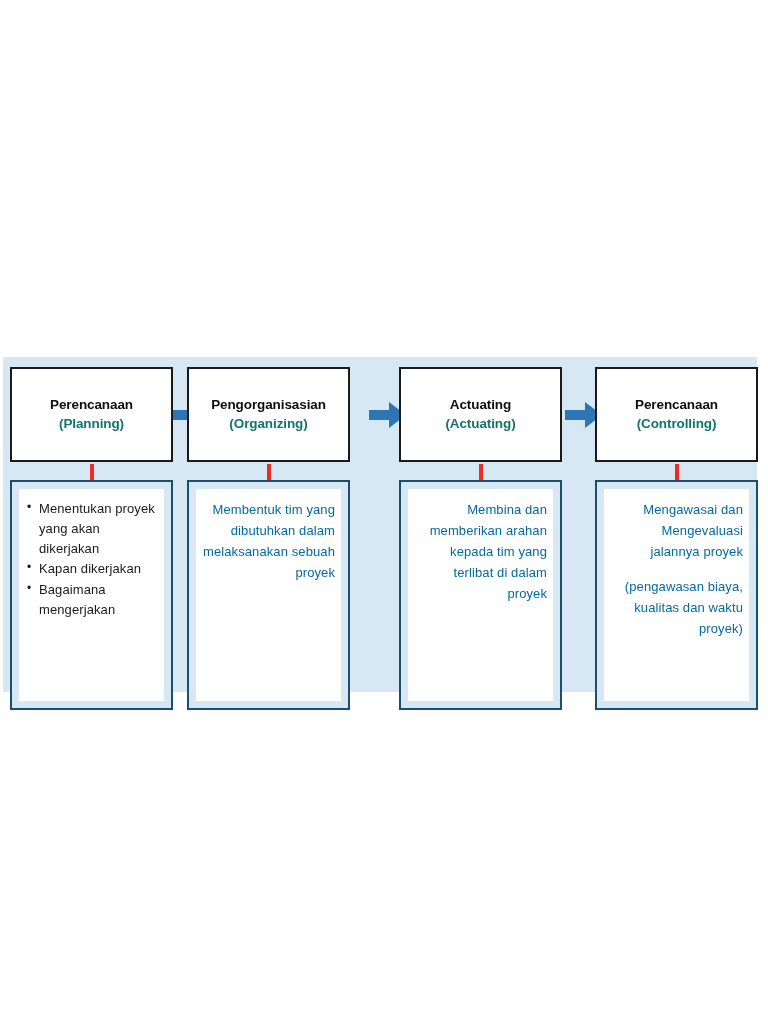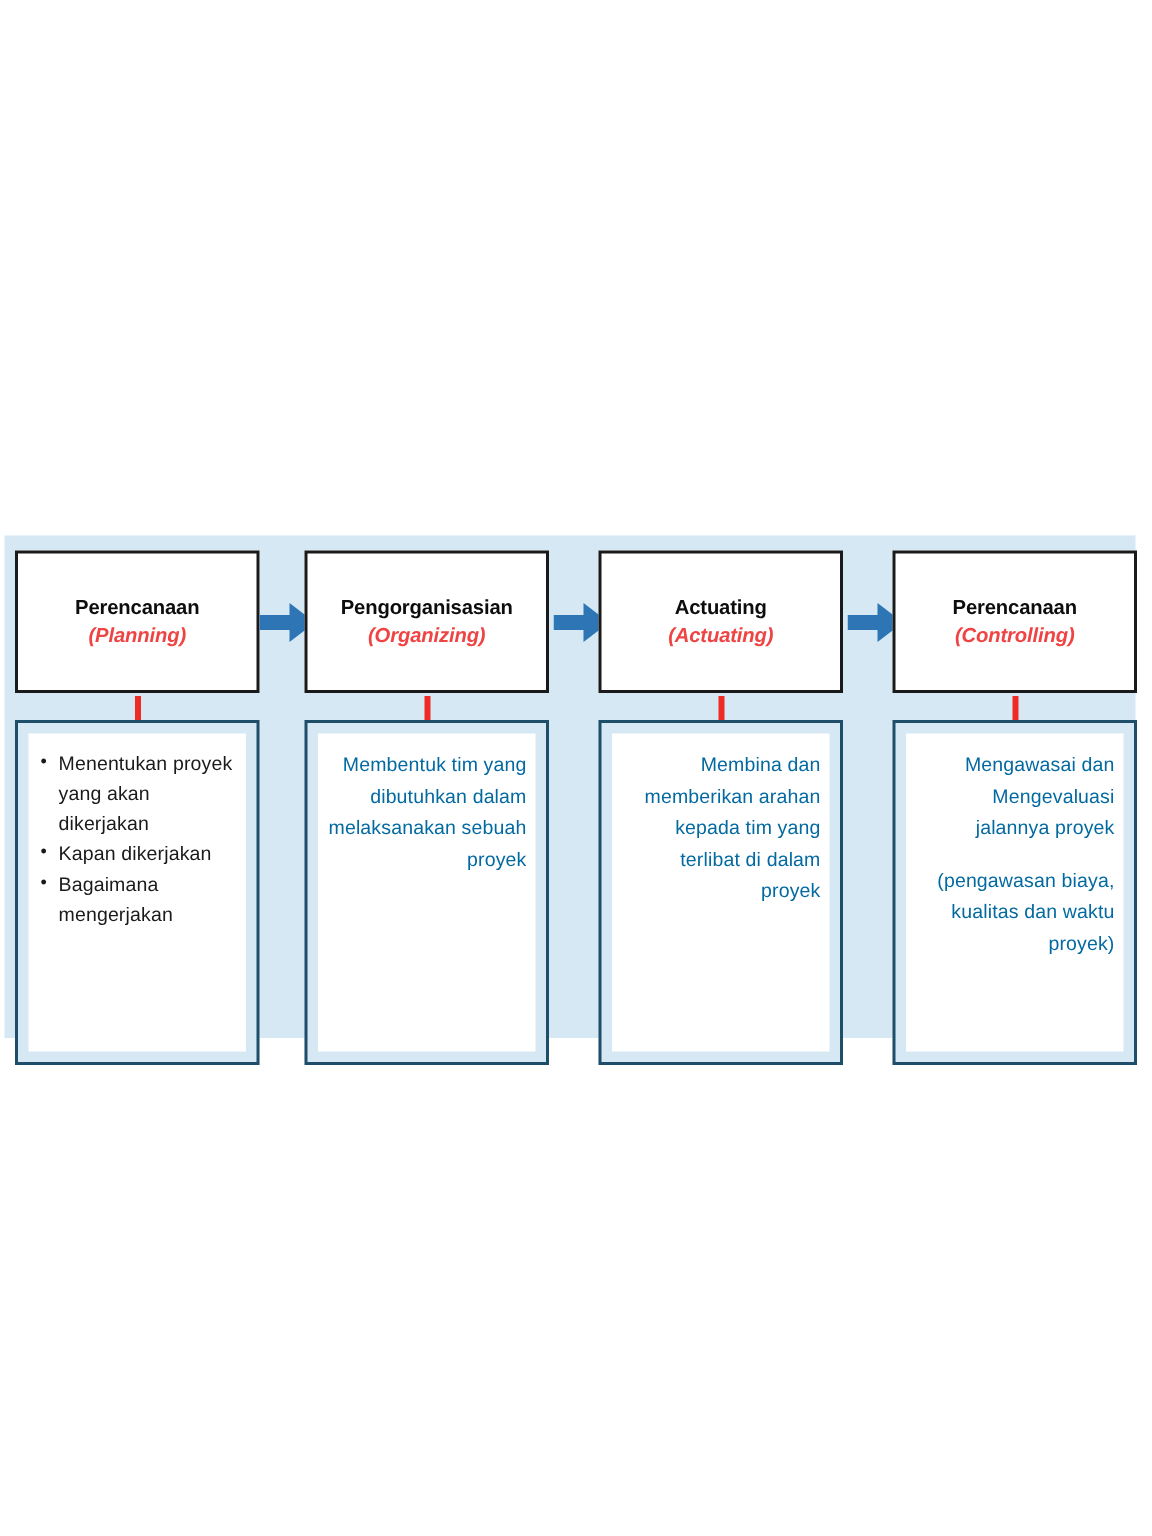--- a/index.html
+++ b/index.html
@@ -26,21 +26,21 @@
     margin-top: 12px;
   }
 
   
   .column {
     position: absolute;
     top: 10px;
     width: 163px;
   }
   .column.c0 { left: 7px;   }
-  .column.c1 { left: 200px; }
+  .column.c1 { left: 184px; }
   .column.c2 { left: 396px; }
   .column.c3 { left: 592px; }
 
   
   .stage-box {
     position: relative;
     height: 95px;
     background: #ffffff;
     border: 2.5px solid #1a1a1a;
     box-sizing: border-box;
@@ -55,22 +55,21 @@
     font-weight: bold;
     color: #0d0d0d;
     line-height: 1.35;
     text-align: center;
     letter-spacing: -0.1px;
     white-space: nowrap;
   }
   .stage-sub {
     font-size: 13.5px;
     font-weight: bold;
-    font-style: italic;
-    color: #ef4444;
+    color: #0f766e;
     line-height: 1.35;
     text-align: center;
     letter-spacing: -0.1px;
     white-space: nowrap;
   }
 
   
   .red-connector {
     position: absolute;
     left: 50%;

